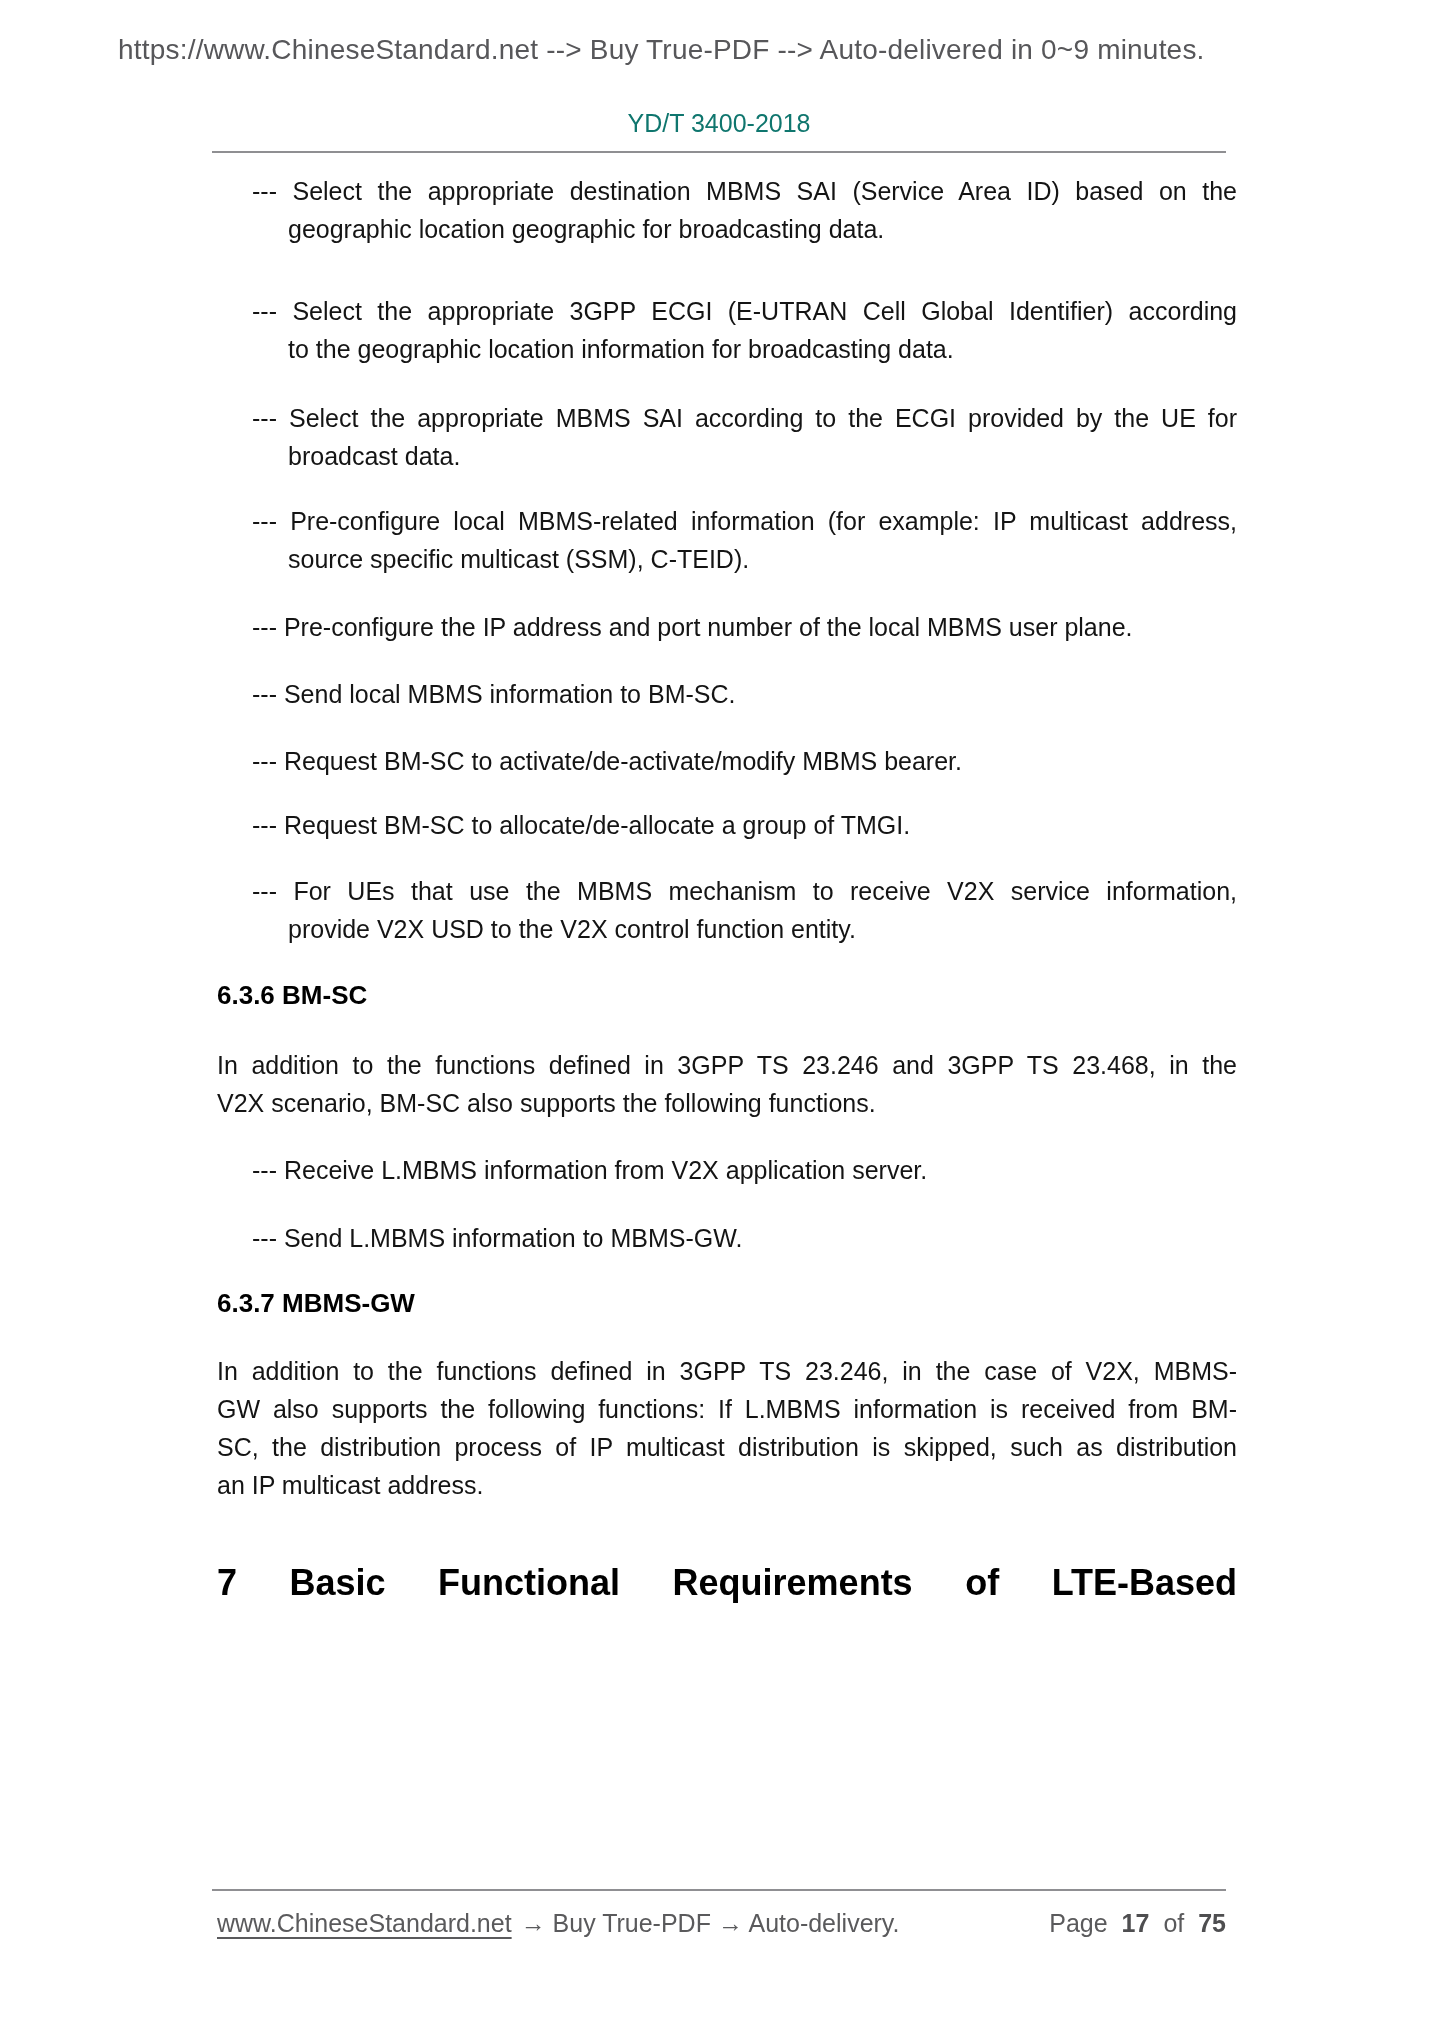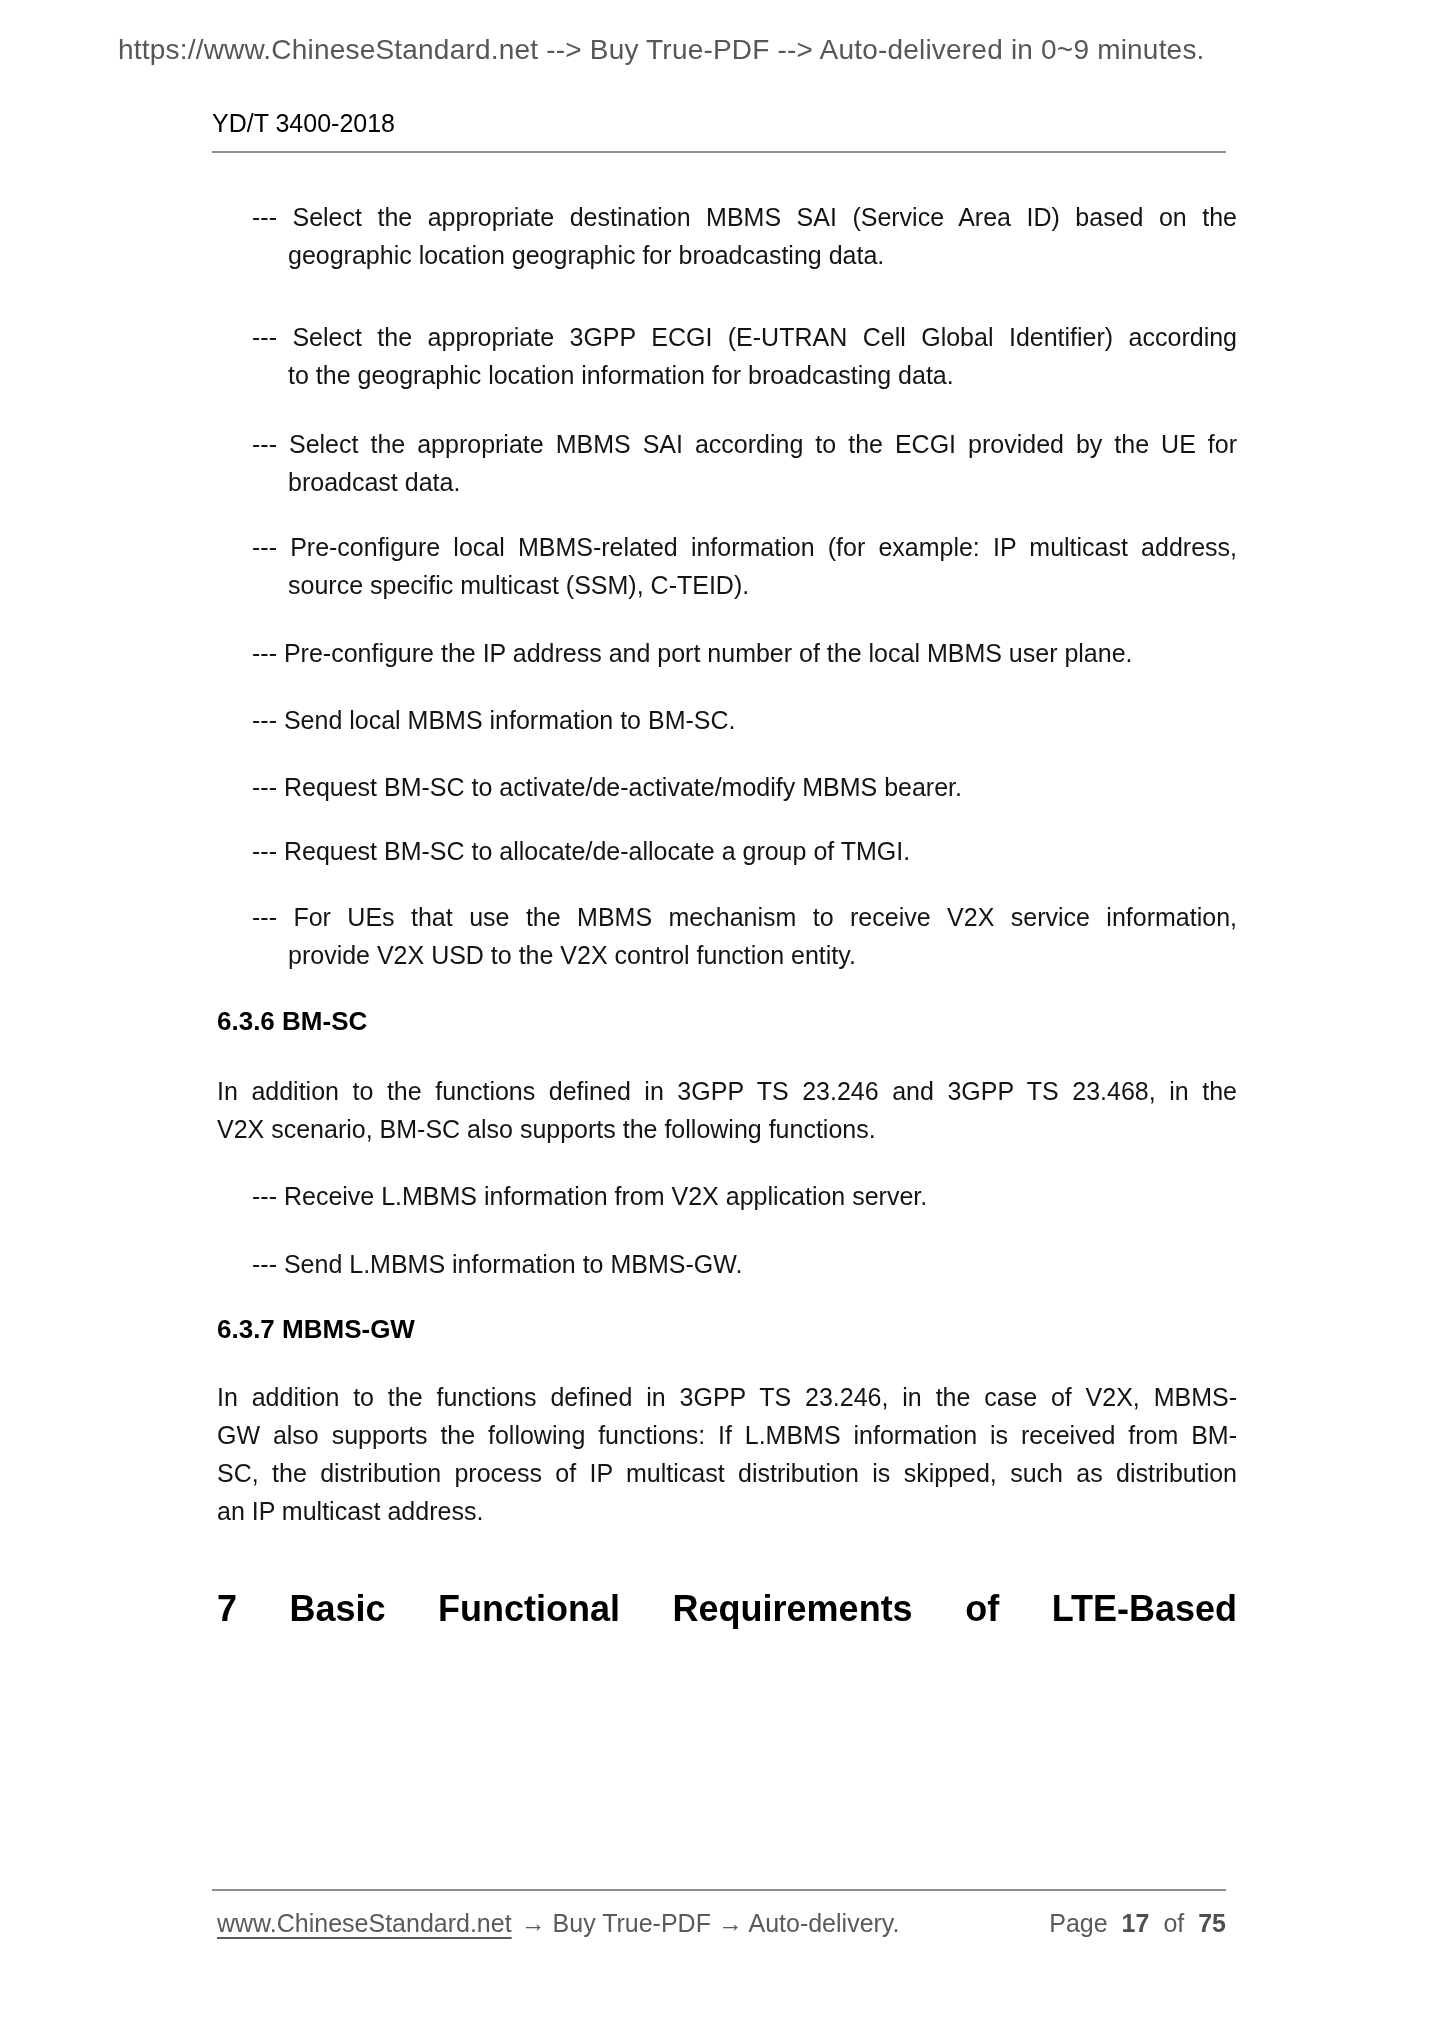--- a/index.html
+++ b/index.html
@@ -11,22 +11,22 @@
     overflow: hidden;
   }
   .header-url {
     position: absolute; left: 118px; top: 33px;
     font-size: 28px; line-height: 34px;
     color: #57575a; letter-spacing: 0.2px;
     white-space: nowrap;
   }
   .doc-code {
     position: absolute; left: 212px; top: 108px; width: 1014px;
-    font-size: 25px; line-height: 30px;
-    color: #000000;
+    text-align: center; font-size: 25px; line-height: 30px;
+    color: #0f766e;
   }
   .rule {
     position: absolute; left: 212px; width: 1014px; height: 2px;
     background: #8f8f92;
   }
   .rule-top { top: 151px; }
   .rule-bottom { top: 1889px; }
   .content {
     position: absolute; left: 217px; top: 152px; width: 1020px;
     font-size: 25px; line-height: 38px; color: #141414;
@@ -37,21 +37,21 @@
   .ind2 { margin-left: 71px; }   
   .jl { text-align: justify; text-align-last: justify; }
   .heading {
     font-weight: bold; color: #000000; font-size: 26px; line-height: 38px;
   }
   .chapter {
     font-weight: bold; color: #000000; font-size: 36px; line-height: 48px;
     text-align: justify; text-align-last: justify;
   }
   
-  .mt-b1  { margin-top: 46px; }
+  .mt-b1  { margin-top: 20px; }
   .mt-b2  { margin-top: 44px; }
   .mt-b3  { margin-top: 31px; }
   .mt-b4  { margin-top: 30px; }
   .mt-b5  { margin-top: 27px; }
   .mt-b6  { margin-top: 30px; }
   .mt-b7  { margin-top: 29px; }
   .mt-b8  { margin-top: 26px; }
   .mt-b9  { margin-top: 29px; }
   .mt-b10 { margin-top: 28px; }
   .mt-h636 { margin-top: 28px; }

